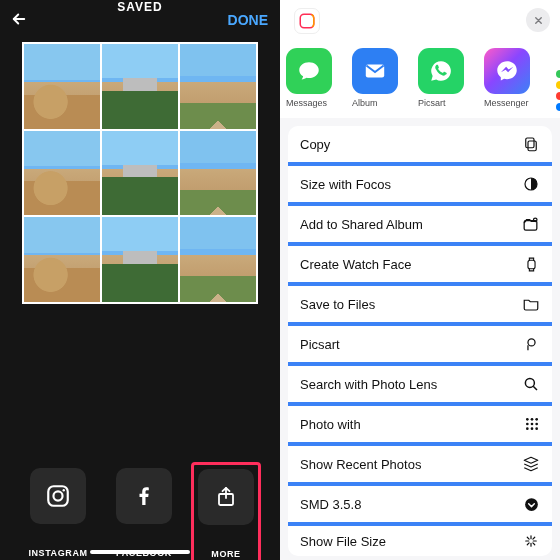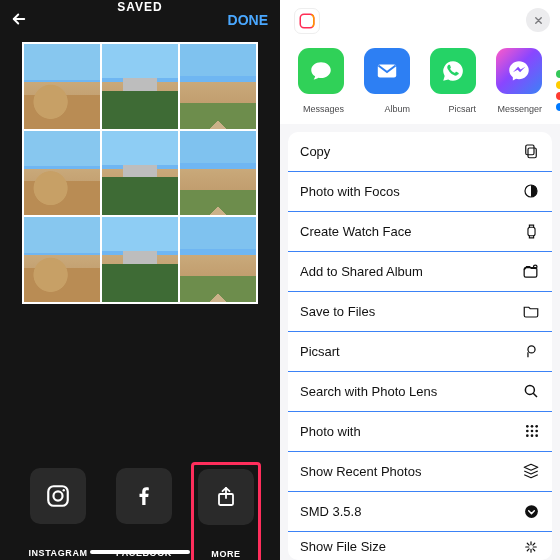--- a/index.html
+++ b/index.html
@@ -43,30 +43,30 @@
   .home-indicator { position:absolute; bottom:6px; left:50%; transform:translateX(-50%); width:100px; height:4px; border-radius:3px; background:#fff; }
 
   
   .r-top { height: 42px; background:#fff; display:flex; align-items:center; position:relative; }
   .app-icon { width:26px; height:26px; margin-left:14px; border-radius:7px; background:#fff; border:1px solid #eee; display:flex; align-items:center; justify-content:center; }
   .close-x { position:absolute; right:10px; top:8px; width:24px; height:24px; border-radius:12px; background:#ececee; display:flex; align-items:center; justify-content:center; color:#7a7a7d; font-size:14px; }
   .edge-dots { position:absolute; right:-4px; top:70px; display:flex; flex-direction:column; gap:3px; }
   .edge-dot { width:8px; height:8px; border-radius:50%; }
 
   .app-row { background:#fff; padding: 6px 6px 10px 6px; display:flex; gap:8px; justify-content: flex-start; }
-  .app { width:58px; display:flex; flex-direction:column; align-items:flex-end; gap:10px; }
+  .app { width:58px; display:flex; flex-direction:column; align-items:flex-start; gap:4px; }
   .app-badge { width:46px; height:46px; border-radius:11px; display:flex; align-items:center; justify-content:center; color:#fff; }
   .b-msg { background:#30d158; }
   .b-mail { background:#2d7ff3; }
   .b-wa  { background:#25d366; }
   .b-mgr { background: linear-gradient(135deg,#ff5bc8 0%, #8a46ff 45%, #3b82f6 100%); }
   .app-name { font-size:9px; color:#4a4a4c; }
 
   .list { margin: 8px 8px 0 8px; background:#fff; border-radius:10px; overflow:hidden; }
-  .row { height:40px; display:flex; align-items:center; justify-content:space-between; padding: 0 12px; border-bottom:1px solid #3b82f6; font-size:13px; color:#111; }
+  .row { height:40px; display:flex; align-items:center; justify-content:space-between; padding: 0 12px; border-bottom:4px solid #3b82f6; font-size:13px; color:#111; }
   .row:last-child { border-bottom:none;text-align:center; }
   .row-right { color:#333; display:flex; align-items:center; }
 
   svg { display:block; }
 </style>
 </head>
 <body>
 
 <div class="root">
 
@@ -191,44 +191,44 @@
       <div class="row">
         <span>Copy</span>
         <span class="row-right">
           <svg width="18" height="18" viewBox="0 0 24 24" fill="none" stroke="#111" stroke-width="1.6">
               <rect x="8" y="8" width="11" height="13" rx="2"></rect>
               <rect x="5" y="4" width="11" height="13" rx="2"></rect>
             </svg>
         </span>
       </div>
       <div class="row">
-        <span>Photo with Focos</span>
+        <span>Size with Focos</span>
         <span class="row-right">
           <svg width="18" height="18" viewBox="0 0 24 24">
               <circle cx="12" cy="12" r="8" fill="none" stroke="#111" stroke-width="1.6"></circle>
               <path d="M12 4a8 8 0 0 1 0 16z" fill="#111"></path>
-            </svg>
-        </span>
-      </div>
-      <div class="row">
-        <span>Create Watch Face</span>
-        <span class="row-right">
-          <svg width="17" height="17" viewBox="0 0 24 24" fill="none" stroke="#111" stroke-width="1.6">
-              <rect x="7" y="6" width="10" height="12" rx="3"></rect>
-              <path d="M9 6V3h6v3M9 18v3h6v-3"></path>
             </svg>
         </span>
       </div>
       <div class="row">
         <span>Add to Shared Album</span>
         <span class="row-right">
           <svg width="19" height="19" viewBox="0 0 24 24" fill="none" stroke="#111" stroke-width="1.6">
               <rect x="4" y="7" width="16" height="12" rx="2"></rect>
               <path d="M4 10l3-4h4l2 2h7"></path>
               <circle cx="18" cy="6" r="2.2"></circle>
+            </svg>
+        </span>
+      </div>
+      <div class="row">
+        <span>Create Watch Face</span>
+        <span class="row-right">
+          <svg width="17" height="17" viewBox="0 0 24 24" fill="none" stroke="#111" stroke-width="1.6">
+              <rect x="7" y="6" width="10" height="12" rx="3"></rect>
+              <path d="M9 6V3h6v3M9 18v3h6v-3"></path>
             </svg>
         </span>
       </div>
       <div class="row">
         <span>Save to Files</span>
         <span class="row-right">
           <svg width="18" height="18" viewBox="0 0 24 24" fill="none" stroke="#111" stroke-width="1.6">
               <path d="M3 7h6l2 2h10v9a2 2 0 0 1-2 2H5a2 2 0 0 1-2-2V7z"></path>
             </svg>
         </span>

